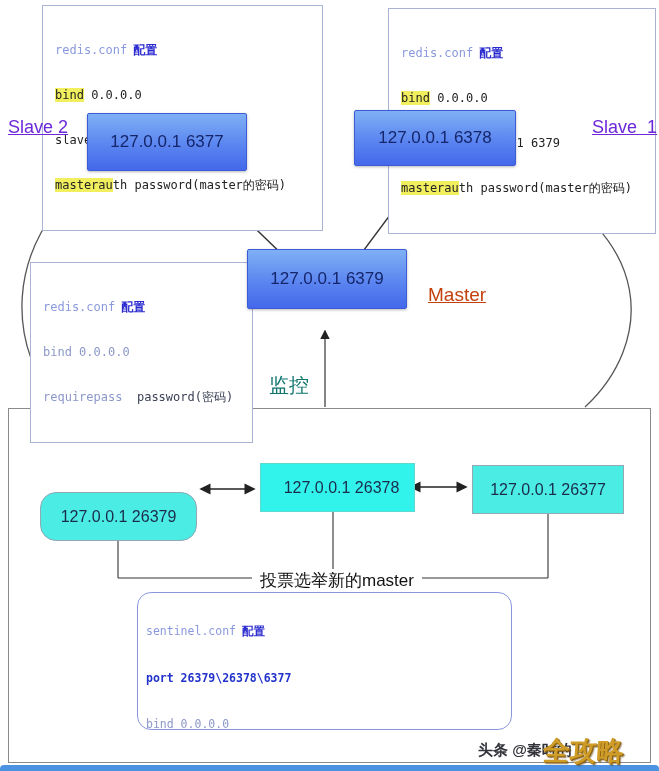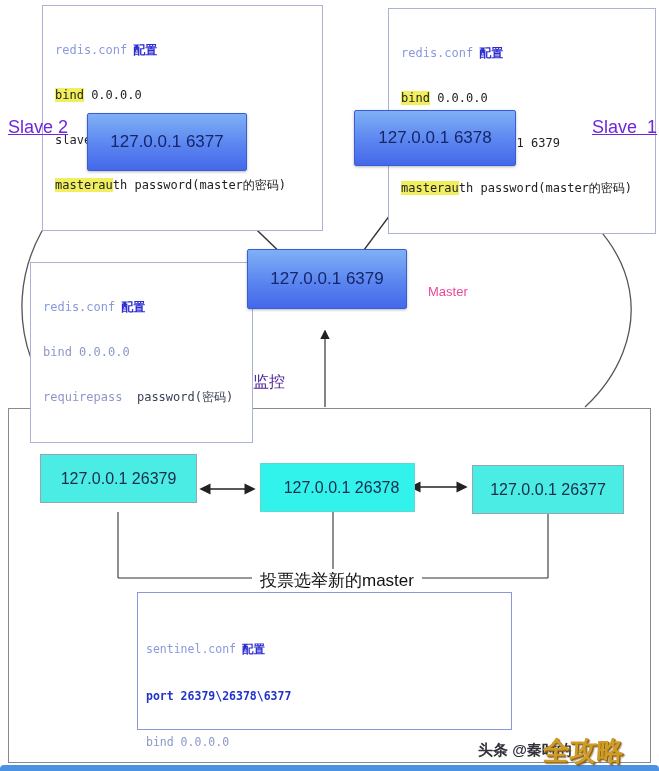--- a/index.html
+++ b/index.html
@@ -19,22 +19,22 @@
   .node { position:absolute; z-index:4; display:flex; align-items:center; justify-content:center;
           background:linear-gradient(180deg,#7fb0f5 0%, #5b85f0 55%, #4468ea 100%);
           border:1px solid #3b5cd6; border-radius:2px; color:#15266b; font-size:17px;
           box-shadow:0 1px 3px rgba(0,0,0,.28); white-space:pre; }
   .snode { position:absolute; z-index:4; display:flex; align-items:center; justify-content:center;
            background:#4aece4; border:1px solid #93a7b4; color:#1b2b4a; font-size:16px; white-space:pre; }
   .snode.mid { background:#32f2ec; border:1px solid #5fd8d2; }
 
   .lbl { position:absolute; z-index:5; color:#1c1c1c; white-space:pre; }
   .lbl-slave { font-size:18px; color:#6d28d9;text-decoration:underline; }
-  .lbl-master { font-size:13px; color:#ec4899; }
-  .lbl-monitor { font-size:16px; color:#4c1d95; }
+  .lbl-master { font-size:19px; color:#c2410c;text-decoration:underline; }
+  .lbl-monitor { font-size:20px; color:#0f766e;margin-left:16px; }
   .lbl-vote { font-size:17px; color:#111; background:#fff; padding:0 8px; }
 
   .container-rect { position:absolute; z-index:2; border:1px solid #8a8a8a; background:transparent; }
 
   .watermark-byline { position:absolute; z-index:6; font-size:15px; font-weight:bold; color:#32333a;
                       text-shadow:1px 1px 0 rgba(255,255,255,.7); white-space:pre; }
   .watermark-logo { position:absolute; z-index:7; font-size:27px; font-weight:bold; color:#cf9c27;
                     transform:skewX(-4deg);
                     text-shadow:1px 1px 0 #8a6010, 2px 2px 1px rgba(90,60,10,.45); white-space:pre; }
   .bottom-bar { position:absolute; z-index:6; left:0; bottom:0; width:100%; height:6px;
@@ -94,27 +94,27 @@
     <div><span class="muted">requirepass</span><span style="color:#3a4154;">  password(密码)</span></div>
   </div>
 
   <div class="node" style="left:247px; top:249px; width:158px; height:58px;">127.0.0.1 6379</div>
   <div class="lbl lbl-master" style="left:428px; top:284px;">Master</div>
 
   <div class="lbl lbl-monitor" style="left:253px; top:372px;">监控</div>
 
   <div class="container-rect" style="left:8px; top:408px; width:641px; height:353px;"></div>
 
-  <div class="snode" style="left:40px; top:454px; width:155px; height:47px;">127.0.0.1 26379</div>
+  <div class="snode" style="left:40px; top:492px; width:155px; height:47px;border-radius:16px;">127.0.0.1 26379</div>
   <div class="snode mid" style="left:260px; top:463px; width:145px; height:47px;padding-left:8px;">127.0.0.1 26378</div>
   <div class="snode" style="left:472px; top:465px; width:150px; height:47px;">127.0.0.1 26377</div>
 
   <div class="lbl lbl-vote" style="left:252px; top:569px;">投票选举新的master</div>
 
-  <div class="conf" style="left:137px; top:592px; width:375px; height:138px; font-size:11.5px; line-height:15.5px; padding:18px 8px; border-color:#8a97dd; box-sizing:border-box;">
+  <div class="conf" style="left:137px; top:592px; width:375px; height:138px; font-size:11.5px; line-height:15.5px; padding:0 8px; border-color:#8a97dd; box-sizing:border-box;border-radius:14px;">
     <div><span class="file">sentinel.conf</span><span class="cfg">配置</span></div>
     <div class="strong-blue">port 26379\26378\6377</div>
     <div class="muted">bind 0.0.0.0</div>
     <div><span class="muted">sentinel monitor mymaster 127.0.0.1 6379 2</span><span class="strong-blue" style="margin-left:1px;">(选举权重)</span></div>
     
     
     
     
   </div>
 

